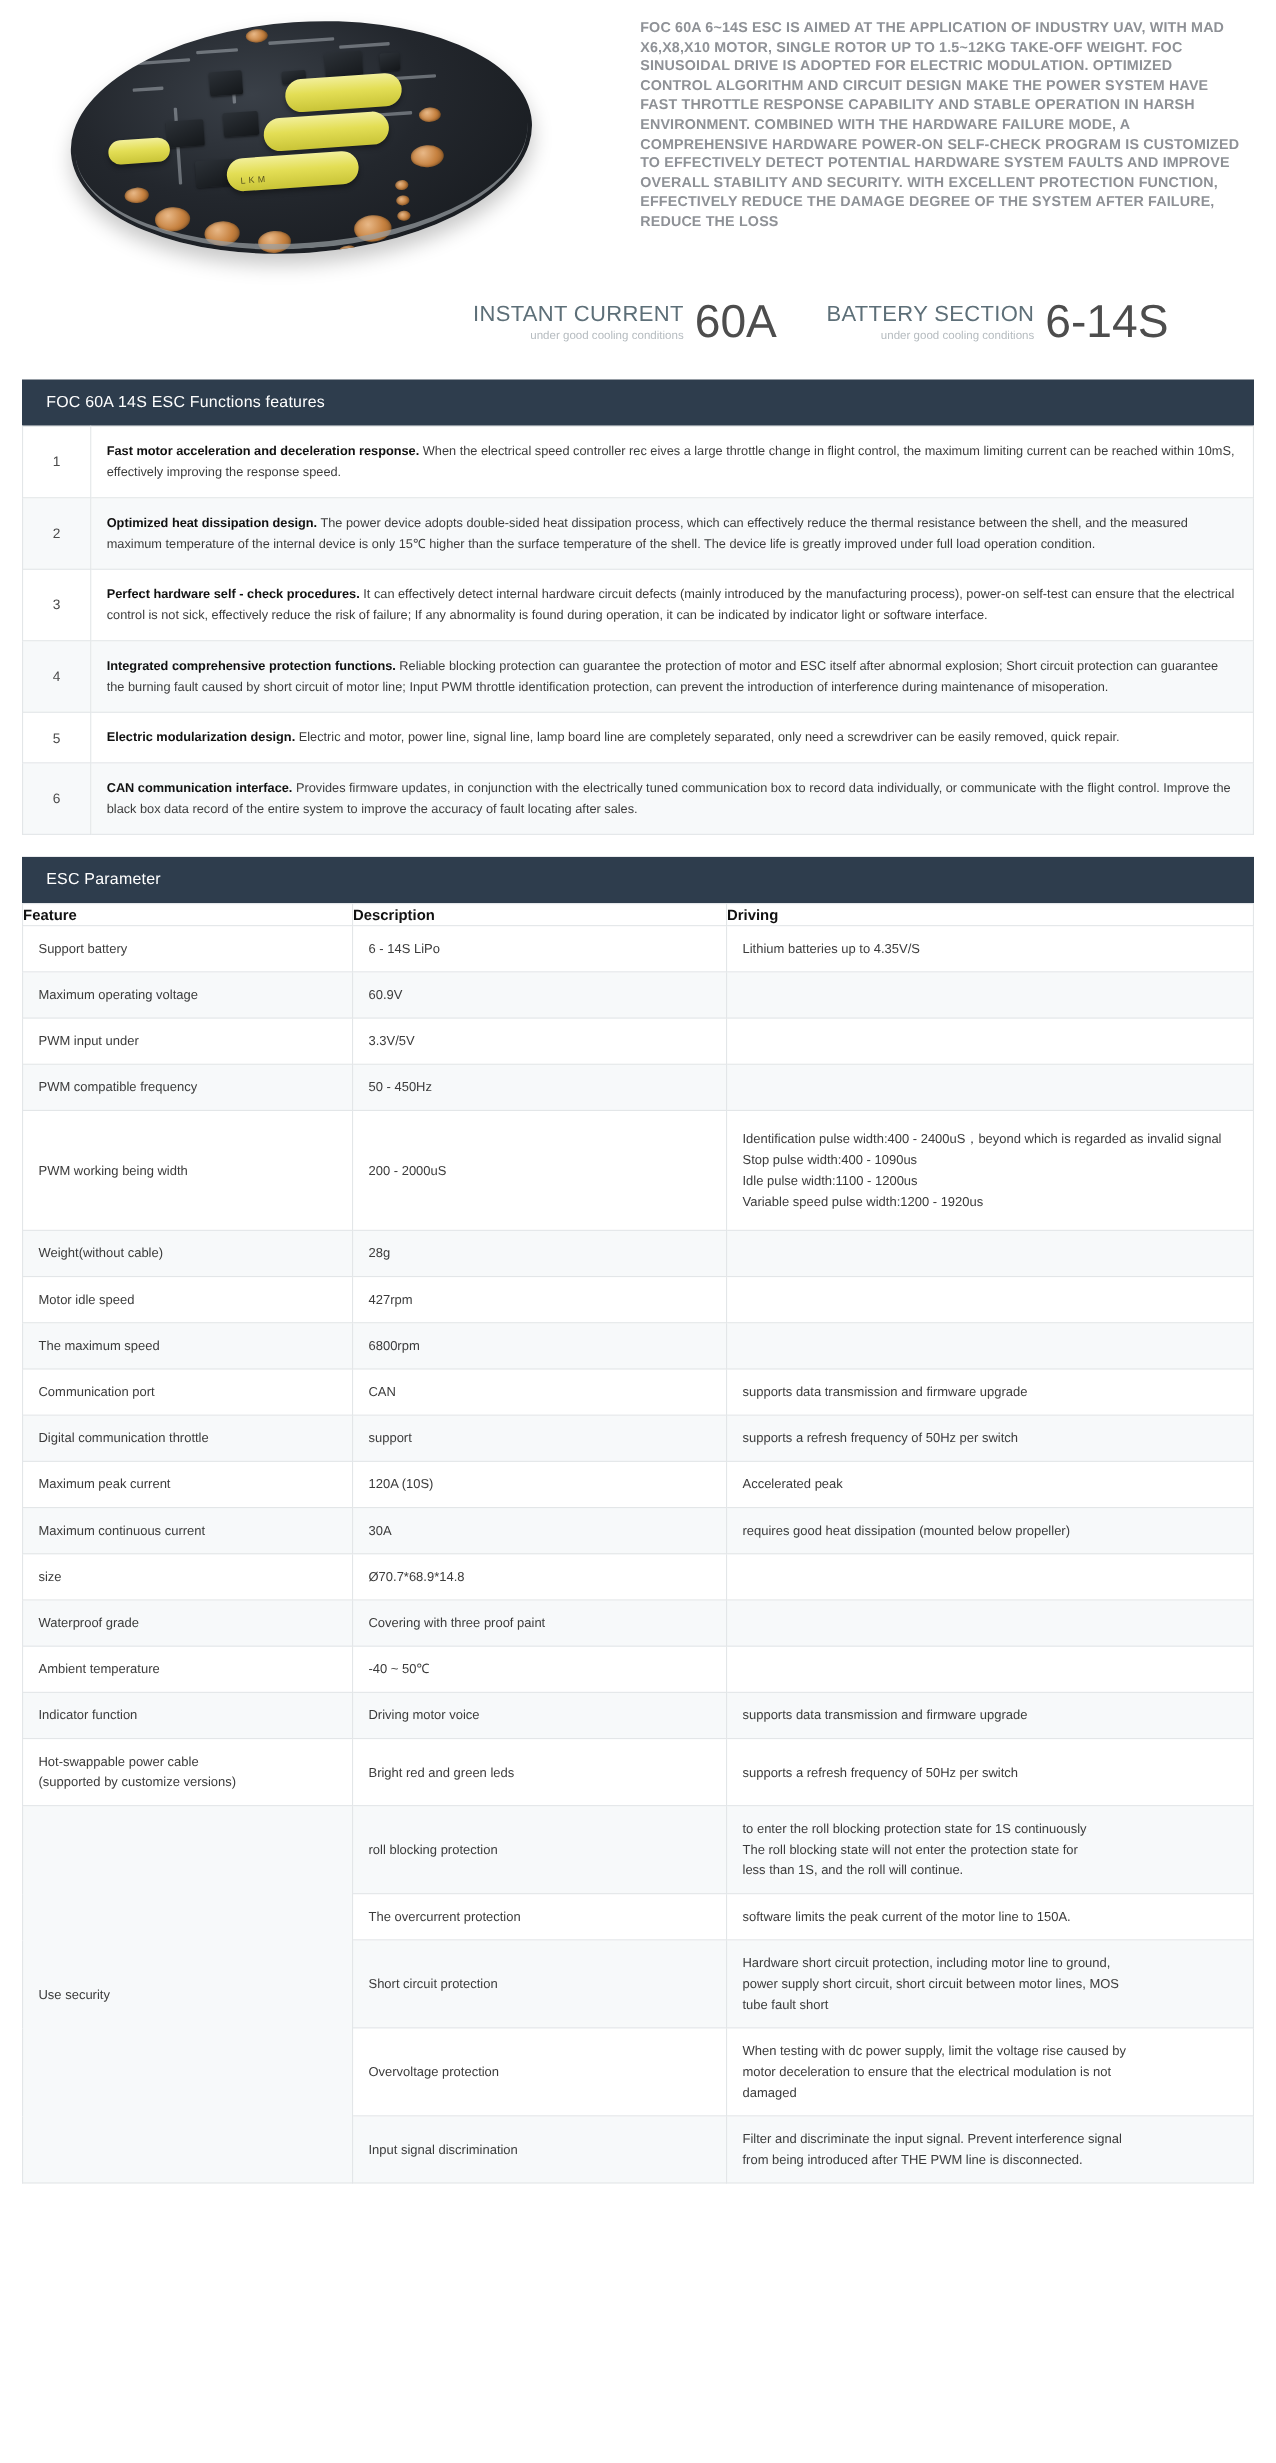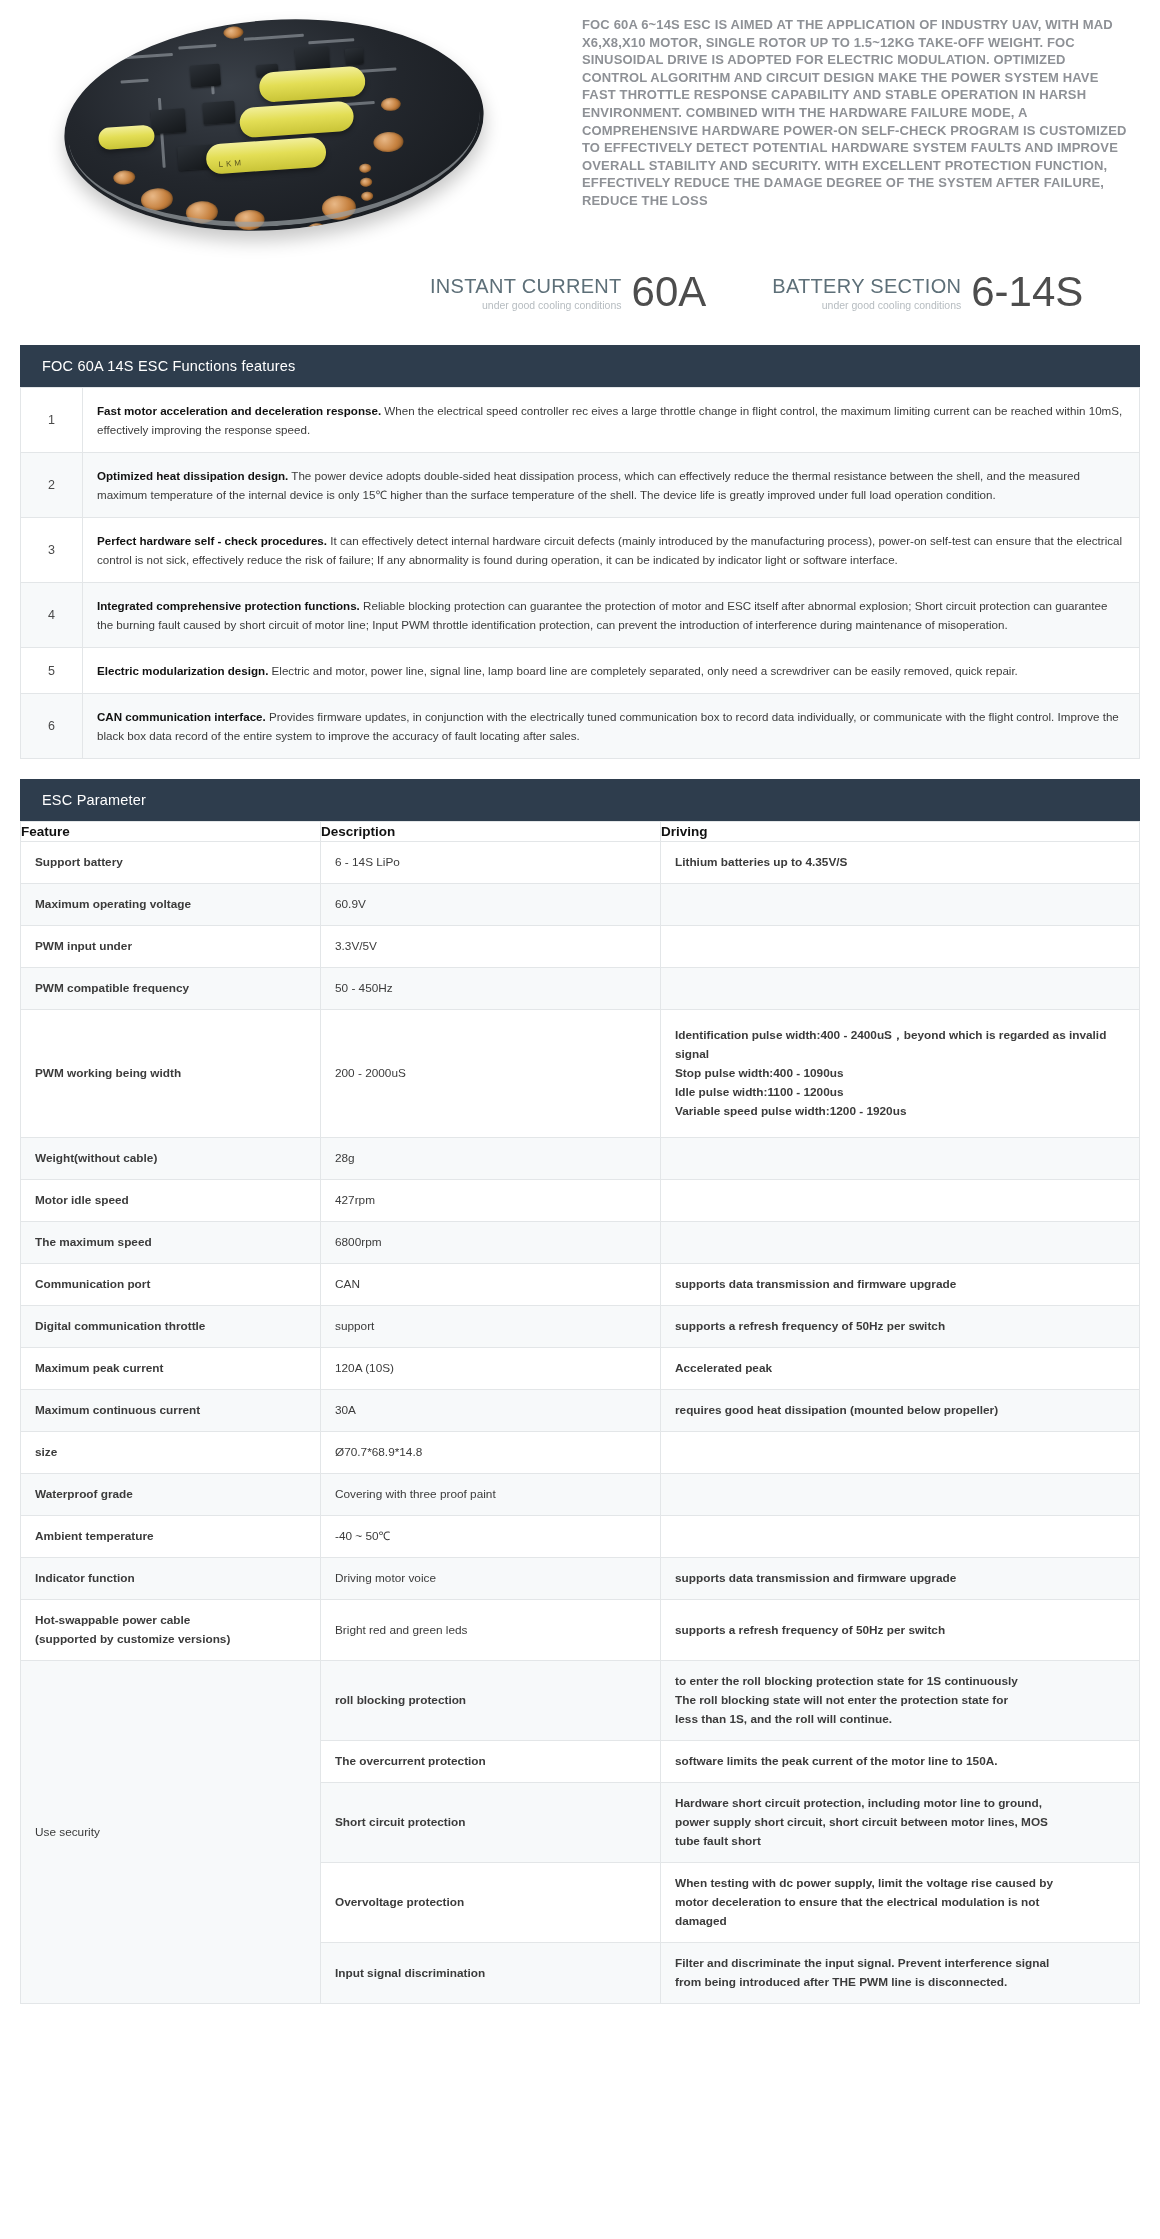--- a/index.html
+++ b/index.html
@@ -129,21 +129,21 @@
     color: #8e9196;
     letter-spacing: .15px;
     max-width: 570px;
     font-weight: bold;
   }
 
   
   .badges {
     display: flex;
     padding: 26px 0 0 430px;
-    gap: 66px;
+    gap: 45px;
   }
   .badge { display: flex; align-items: flex-start; }
   .badge-labels { text-align: right; padding-top: 4px; }
   .badge-title {
     font-size: 20px;
     color: #5d6f78;
     letter-spacing: .3px;
     line-height: 22px;
     white-space: nowrap;
   }
@@ -208,21 +208,21 @@
   .spec-tbl th {
     font-weight: bold;
     font-size: 13.5px;
     color: #111;
     padding: 0;
     background: #ffffff;
   }
   .spec-tbl tr:nth-child(even) td { background: #f7f9fa; }
   .col-f { width: 300px; }
   .col-d { width: 340px; }
-  .cell-multiline { white-space: pre-line; font-weight: bold; }
+  .cell-multiline { white-space: pre-line; }
   .tall td { padding-top: 16px; padding-bottom: 16px; }
 
   
   .wm {
     position: absolute;
     color: rgba(140,145,150,.30);
     pointer-events: none;
     white-space: nowrap;
   }
   .wm-brand { font-size: 40px; font-weight: bold; letter-spacing: -1px; }

